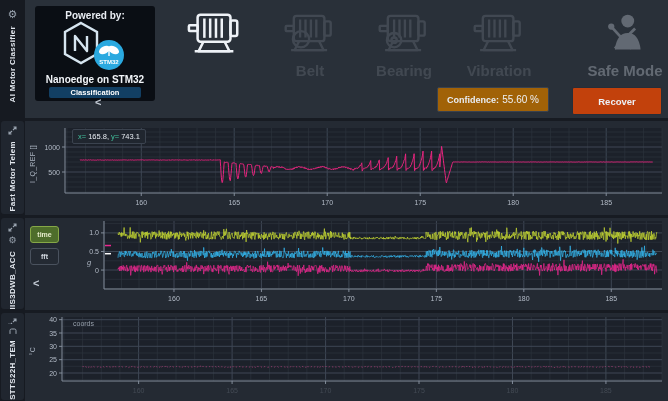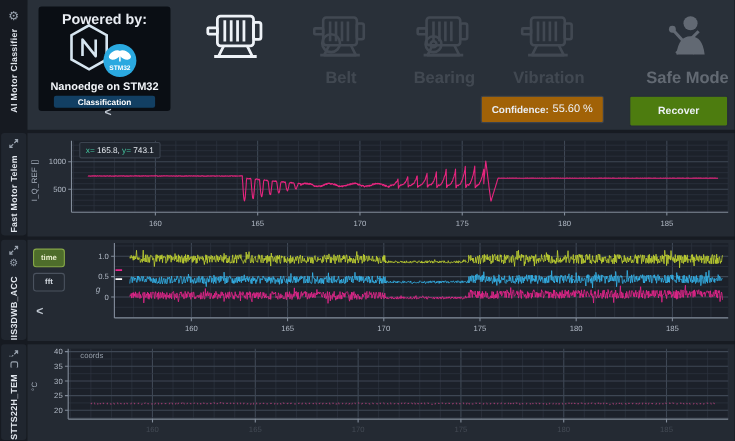--- a/index.html
+++ b/index.html
@@ -18,39 +18,39 @@
   .vlabel{writing-mode:vertical-rl;transform:rotate(180deg);font-size:8px;font-weight:bold;
           color:#e2e7ee;letter-spacing:.3px;white-space:nowrap;margin-top:2px;}
   .gear{color:#98a2ae;font-size:11px;line-height:1;font-family:"DejaVu Sans",sans-serif;cursor:pointer;}
   .gear.small{font-size:9px;}
   .icon-svg{display:block;cursor:pointer;}
 
   
   .header{position:absolute;left:25px;top:0;width:643px;height:118px;background:#293039;}
   .brand-card{position:absolute;left:10px;top:6px;width:120px;height:95px;background:#0a0e14;
               border-radius:3px;text-align:center;}
-  .powered{position:absolute;top:4px;left:0;right:0;font-size:13px;font-weight:bold;color:#e9edf3;}
+  .powered{position:absolute;top:4px;left:0;right:0;font-size:10px;font-weight:bold;color:#e9edf3;}
   .brand-title{position:absolute;bottom:16px;left:0;right:0;font-size:10px;font-weight:bold;color:#f2f5f9;}
   .brand-sub{position:absolute;bottom:3px;left:14px;right:14px;font-size:7.5px;font-weight:bold;
              color:#fff;background:rgba(28,118,186,.48);border-radius:2px;padding:1px 0;}
   .collapse{position:absolute;color:#c3cad4;font-weight:bold;font-size:11px;cursor:pointer;line-height:1;}
   .collapse1{left:70px;top:97px;}
   .status{position:absolute;top:8px;width:92px;text-align:center;}
   .status .micon{height:50px;display:flex;align-items:center;justify-content:center;}
   .status .slabel{margin-top:4px;font-weight:bold;font-size:15px;color:#ccd3dd;}
   .status.active .slabel{color:#b5d435;font-size:17px;}
   .status.active{color:#eef2f7;}
   .status.faded{opacity:.15;color:#cdd4de;}
   .status.semi{opacity:.35;color:#cdd4de;}
   .conf-box{position:absolute;left:412px;top:87px;width:112px;height:25px;background:#a16207;
             border:1px solid #3a424e;border-radius:2px;display:flex;align-items:center;
             justify-content:space-between;padding:0 9px;box-sizing:border-box;}
   .conf-label{font-size:9px;font-weight:bold;color:#e9edf3;}
   .conf-value{font-size:10px;color:#eef1f6;}
-  .recover-btn{position:absolute;left:547px;top:87px;width:88px;height:26px;background:#4d7c0f;
+  .recover-btn{position:absolute;left:547px;top:87px;width:88px;height:26px;background:#c2410c;
                border:1px solid #262d38;border-radius:2px;color:#edf1f6;font-size:9.5px;
                font-weight:bold;display:flex;align-items:center;justify-content:center;cursor:pointer;}
 
   
   .panel{position:absolute;left:25px;width:643px;background:#242a33;}
   .p1{top:121px;height:94px;}
   .p2{top:218px;height:92px;}
   .p3{top:313px;height:88px;}
   .panel svg.chart{display:block;}
   svg text{font-family:"Liberation Sans",sans-serif;}

